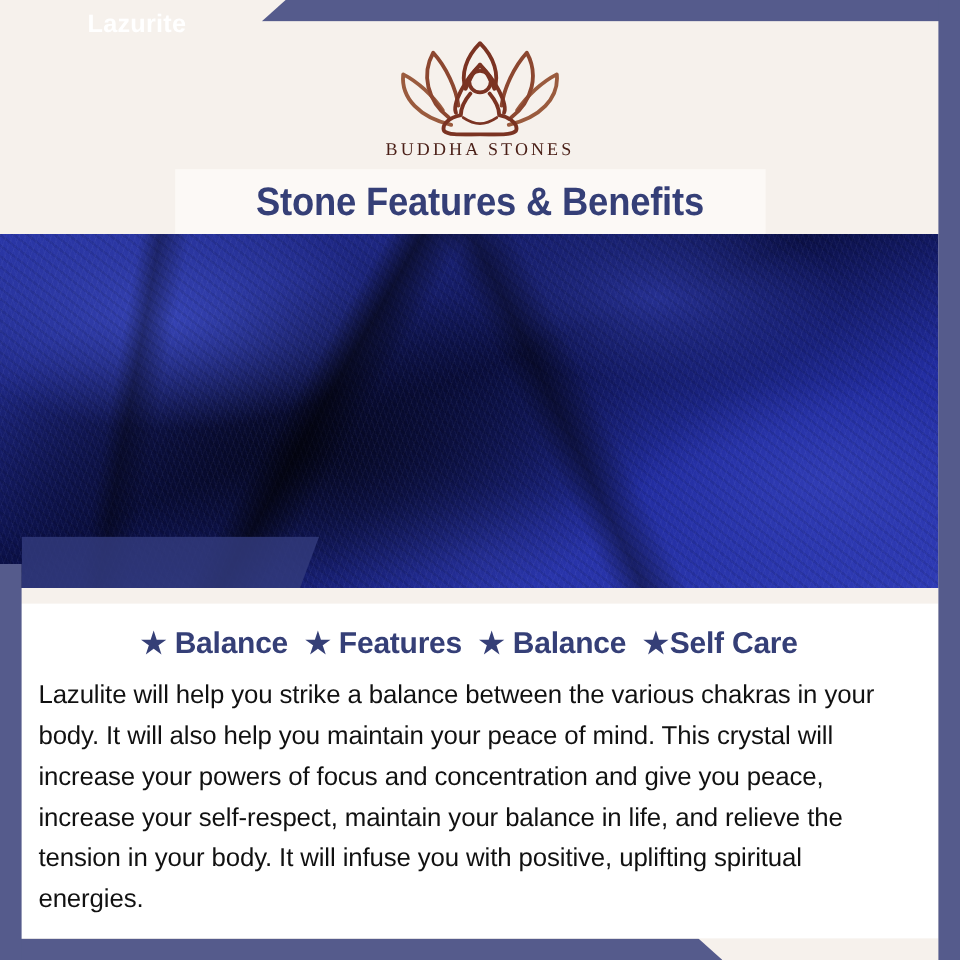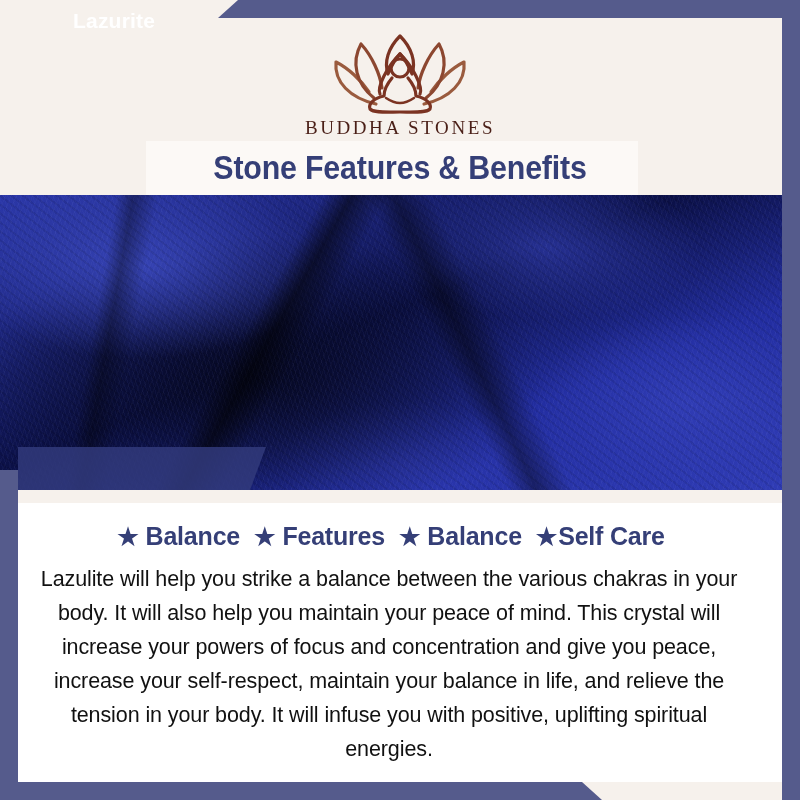--- a/index.html
+++ b/index.html
@@ -81,21 +81,21 @@
     text-align: center;
   }
   .logo-mark {
     display: block;
     margin: 0 auto;
   }
   .logo-word {
     display: block;
     margin-top: 3px;
     font-family: "Liberation Serif", serif;
-    font-size: 19px;
+    font-size: 15px;
     letter-spacing: 2.6px;
     color: #4a1f17;
     font-weight: 400;
   }
 
   
   .title-plate {
     position: absolute;
     top: 141px;
     left: 146px;
@@ -233,21 +233,21 @@
   .feature.gap-tight .flabel { margin-left: 1px; }
 
   .body-copy {
     position: absolute;
     top: 72px;
     left: 32px;
     width: 714px;
     font-size: 21.5px;
     line-height: 34px;
     color: #111111;
-    text-align: center;
+    text-align: left;
     letter-spacing: -0.1px;
   }
 </style>
 </head>
 <body>
 
 <div class="poster">
 
   <div class="frame-top"></div>
   <div class="frame-right"></div>

